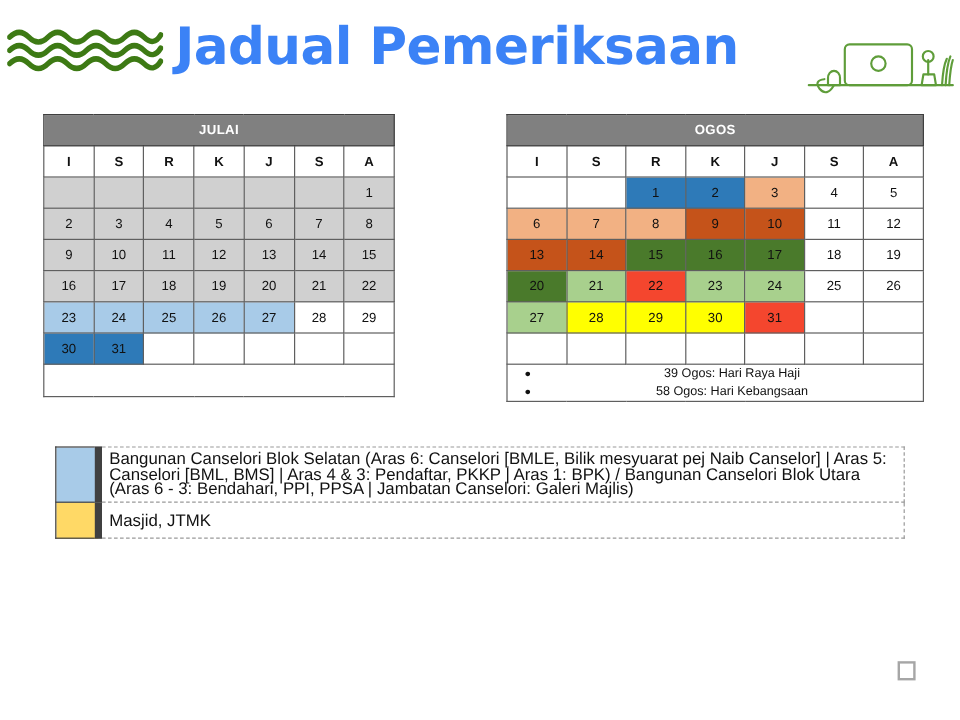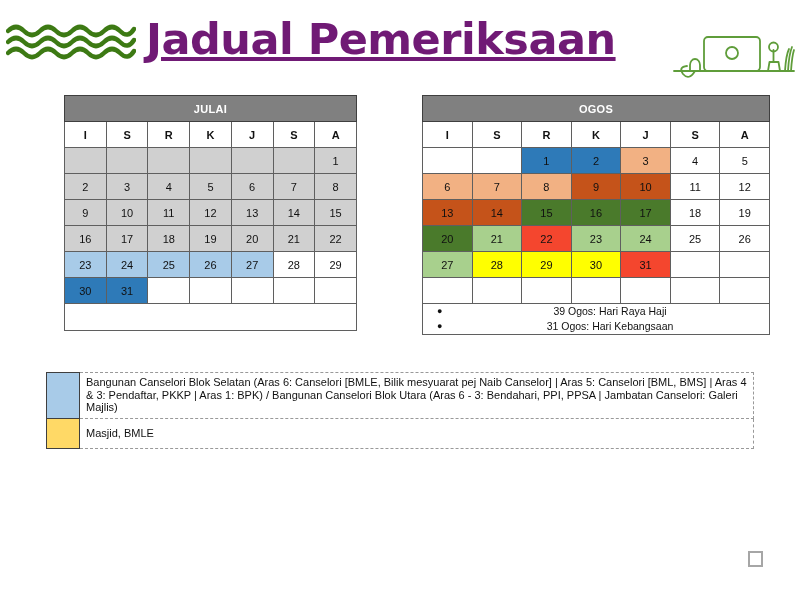--- a/index.html
+++ b/index.html
@@ -14,39 +14,38 @@
   
   .header{
     position:absolute; left:0; top:0; width:800px; height:92px;
   }
   .waves{
     position:absolute; left:6px; top:24px; width:130px; height:38px;
   }
   .page-title{
     position:absolute; left:146px; top:14px;
     font-size:43px; font-weight:bold;
-    color:#701a75;
+    color:#3b82f6;
     letter-spacing:-0.5px;
     white-space:nowrap;
     font-family:"DejaVu Sans", sans-serif;
-    text-decoration:underline;
   }
   .desk-art{
     position:absolute; left:672px; top:24px; width:124px; height:62px;
   }
 
   
   .cal{
     position:absolute;
     border-collapse:collapse;
     table-layout:fixed;
     font-size:11px;
     color:#111;
   }
-  .cal.julai{ left:36px; top:95px; width:293px;margin-left:28px; }
+  .cal.julai{ left:36px; top:95px; width:293px; }
   .cal.ogos { left:422px; top:95px; width:348px; }
 
   .cal td, .cal th{
     border:1px solid #5f5f5f;
     text-align:center;
     vertical-align:middle;
     height:26px;
     padding:0;
     font-weight:normal;
   }
@@ -115,24 +114,24 @@
     border-top:1px dashed #999;
     border-bottom:1px dashed #999;
     border-right:1px dashed #999;
   }
   .legend td.swatch{
     width:32px;
     border:1px solid #3f3f3f;
   }
   .legend td.desc{
     padding:3px 6px 4px 6px;
-    font-size:11px;
+    font-size:14px;
     line-height:12.5px;
     color:#111;
-    border-left:1px solid #404040;
+    border-left:6px solid #404040;
   }
   .legend tr.r0 td{ height:38px; }
   .legend tr.r1 td,
   .legend tr.r2 td,
   .legend tr.r3 td,
   .legend tr.r4 td,
   .legend tr.r5 td,
   .legend tr.r6 td{ height:22px; }
 
   
@@ -329,33 +328,33 @@
         <td class="day f-none"></td>
         <td class="day f-none"></td>
         <td class="day f-none"></td>
         <td class="day f-none"></td>
         <td class="day f-none"></td>
         <td class="day f-none"></td>
       </tr>
       <tr>
         <td colspan="7" class="notes-cell">
           <div class="note-line"><span class="bullet">●</span><span>39 Ogos: Hari Raya Haji</span></div>
-          <div class="note-line"><span class="bullet">●</span><span>31 Ogos: Hari Kebangsaan</span></div>
+          <div class="note-line"><span class="bullet">●</span><span>58 Ogos: Hari Kebangsaan</span></div>
         </td>
       </tr>
     </tbody>
 </table>
 
 <table class="legend">
   <tbody>
       <tr class="r0">
         <td class="swatch" style="background: rgb(168, 203, 232);"></td>
         <td class="desc">Bangunan Canselori Blok Selatan (Aras 6: Canselori [BMLE, Bilik mesyuarat pej Naib Canselor] | Aras 5: Canselori [BML, BMS] | Aras 4 &amp; 3: Pendaftar, PKKP | Aras 1: BPK) /  Bangunan Canselori Blok Utara (Aras 6 - 3: Bendahari, PPI, PPSA | Jambatan Canselori: Galeri Majlis)</td>
       </tr>
       <tr class="r6">
         <td class="swatch" style="background: rgb(255, 217, 102);"></td>
-        <td class="desc">Masjid, BMLE</td>
+        <td class="desc">Masjid, JTMK</td>
       </tr>
     </tbody>
 </table>
 
 <div class="sel-frame"></div>
 <div class="resize-handle"></div>
 
 </body></html>

